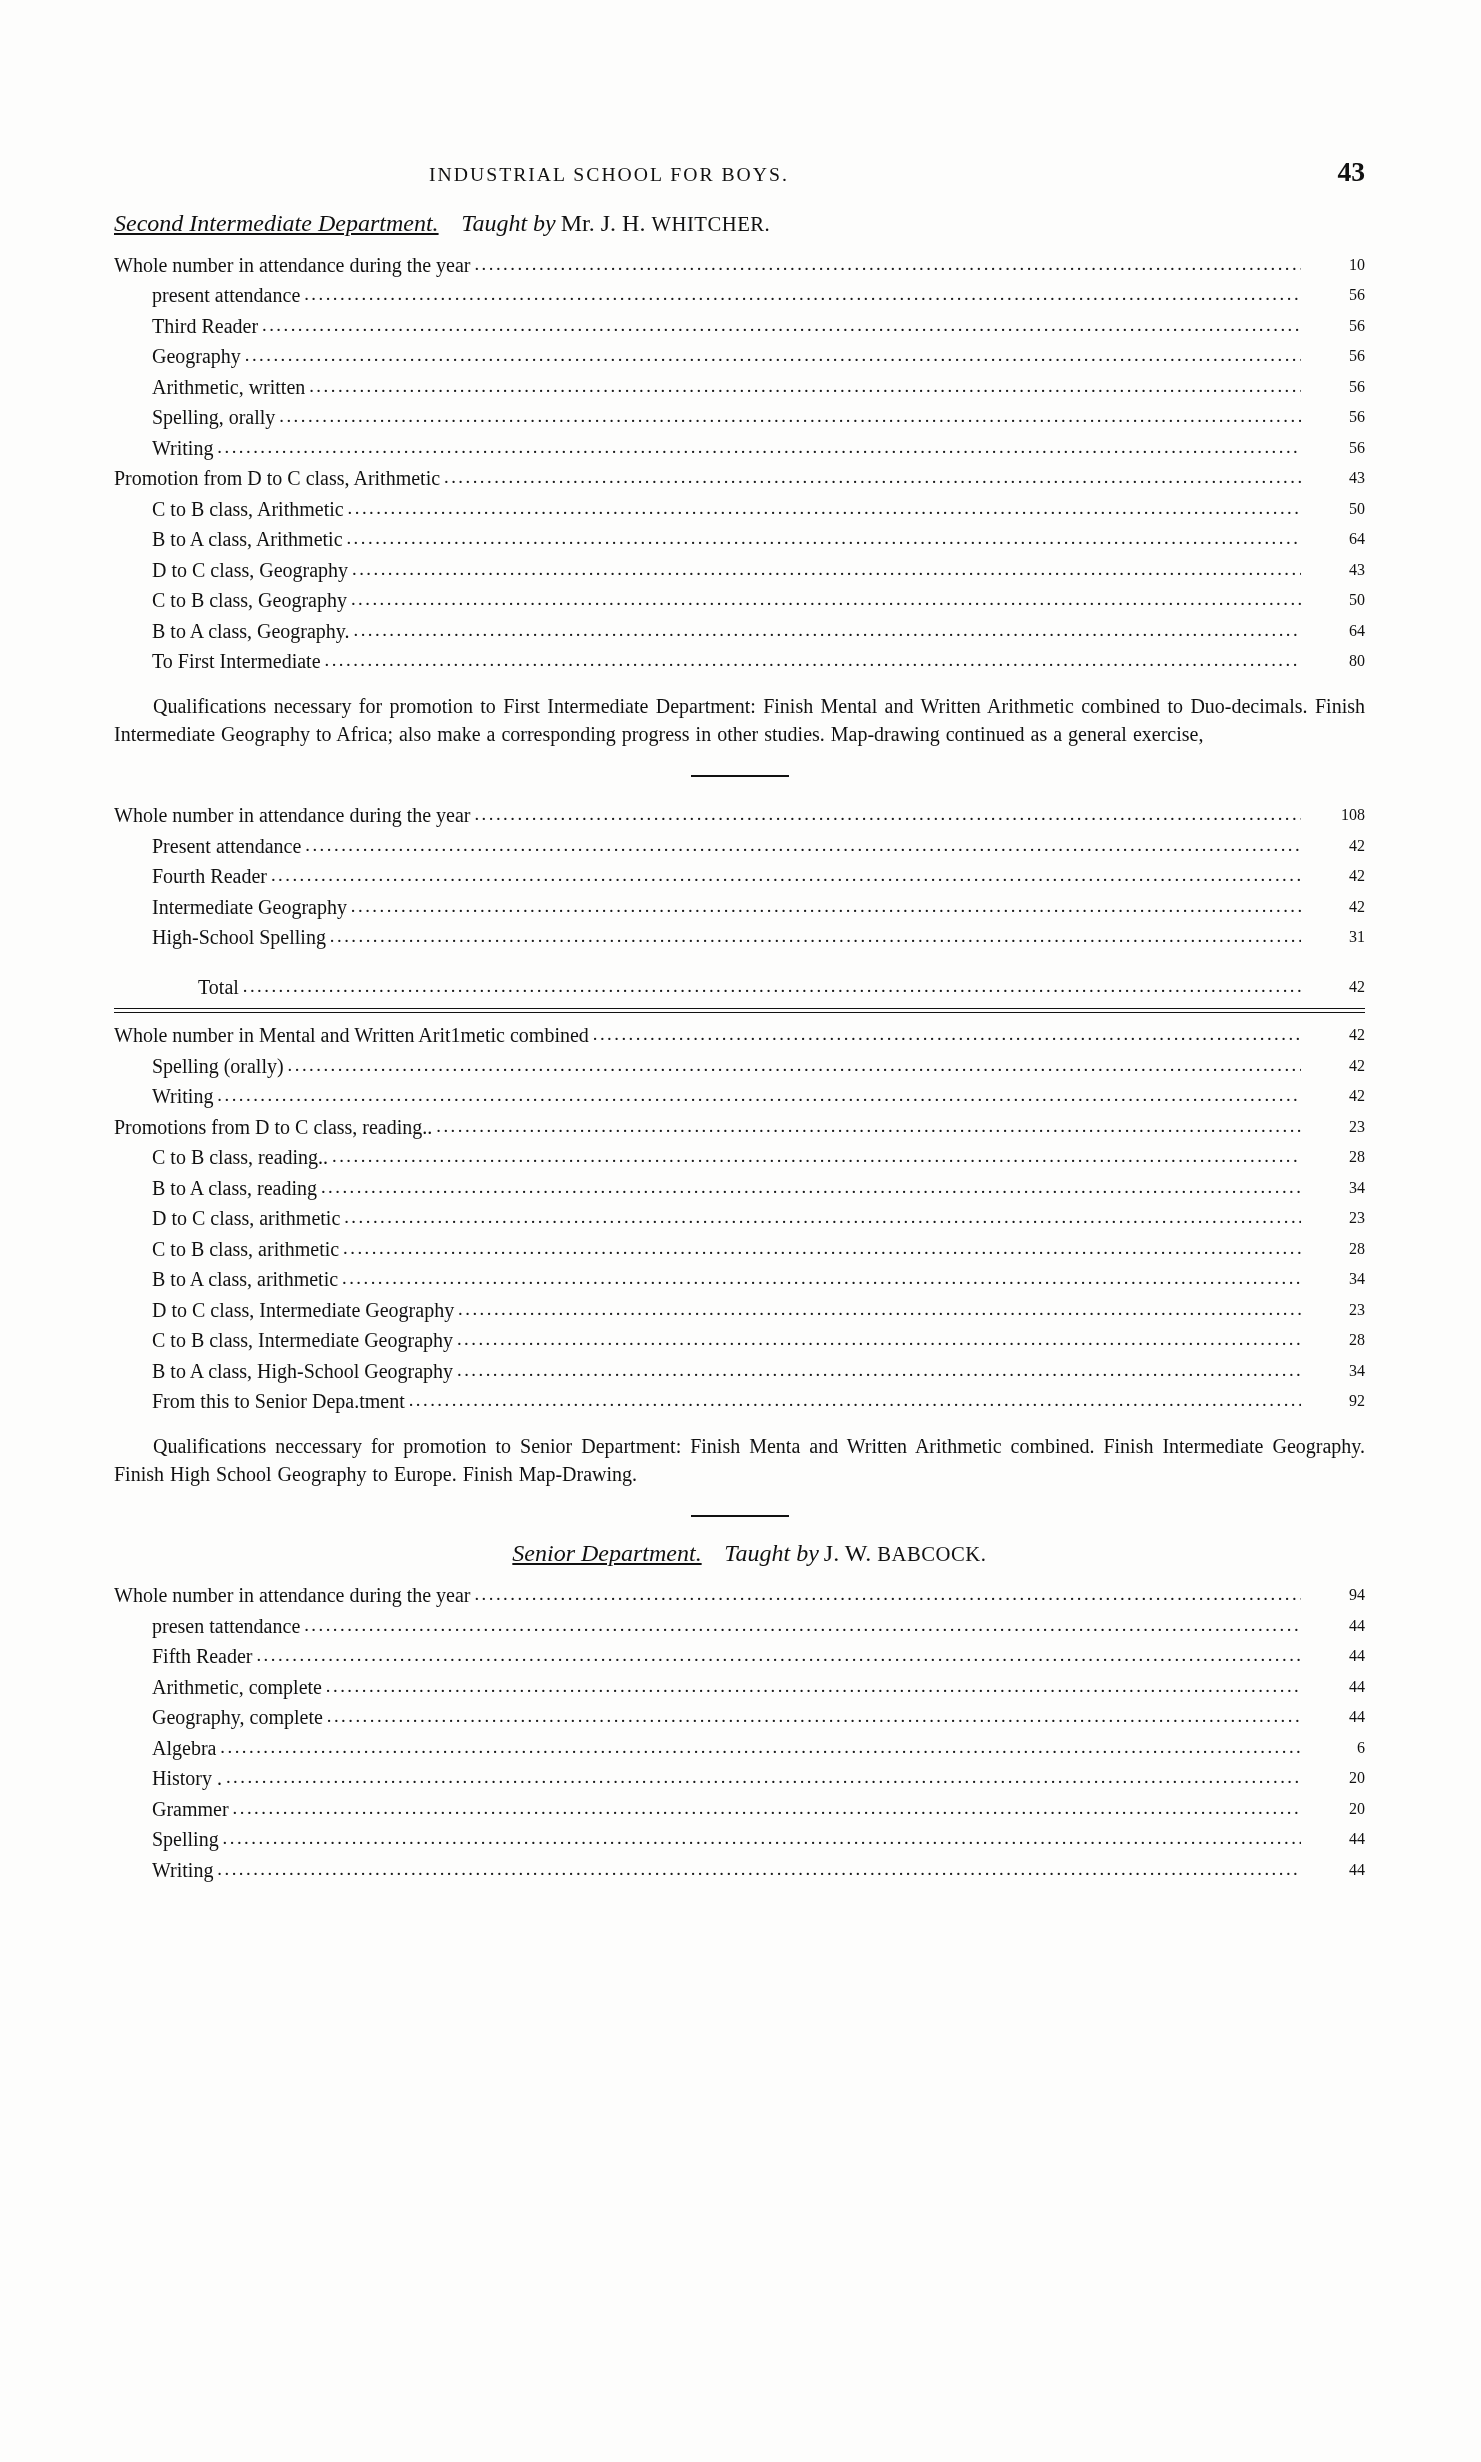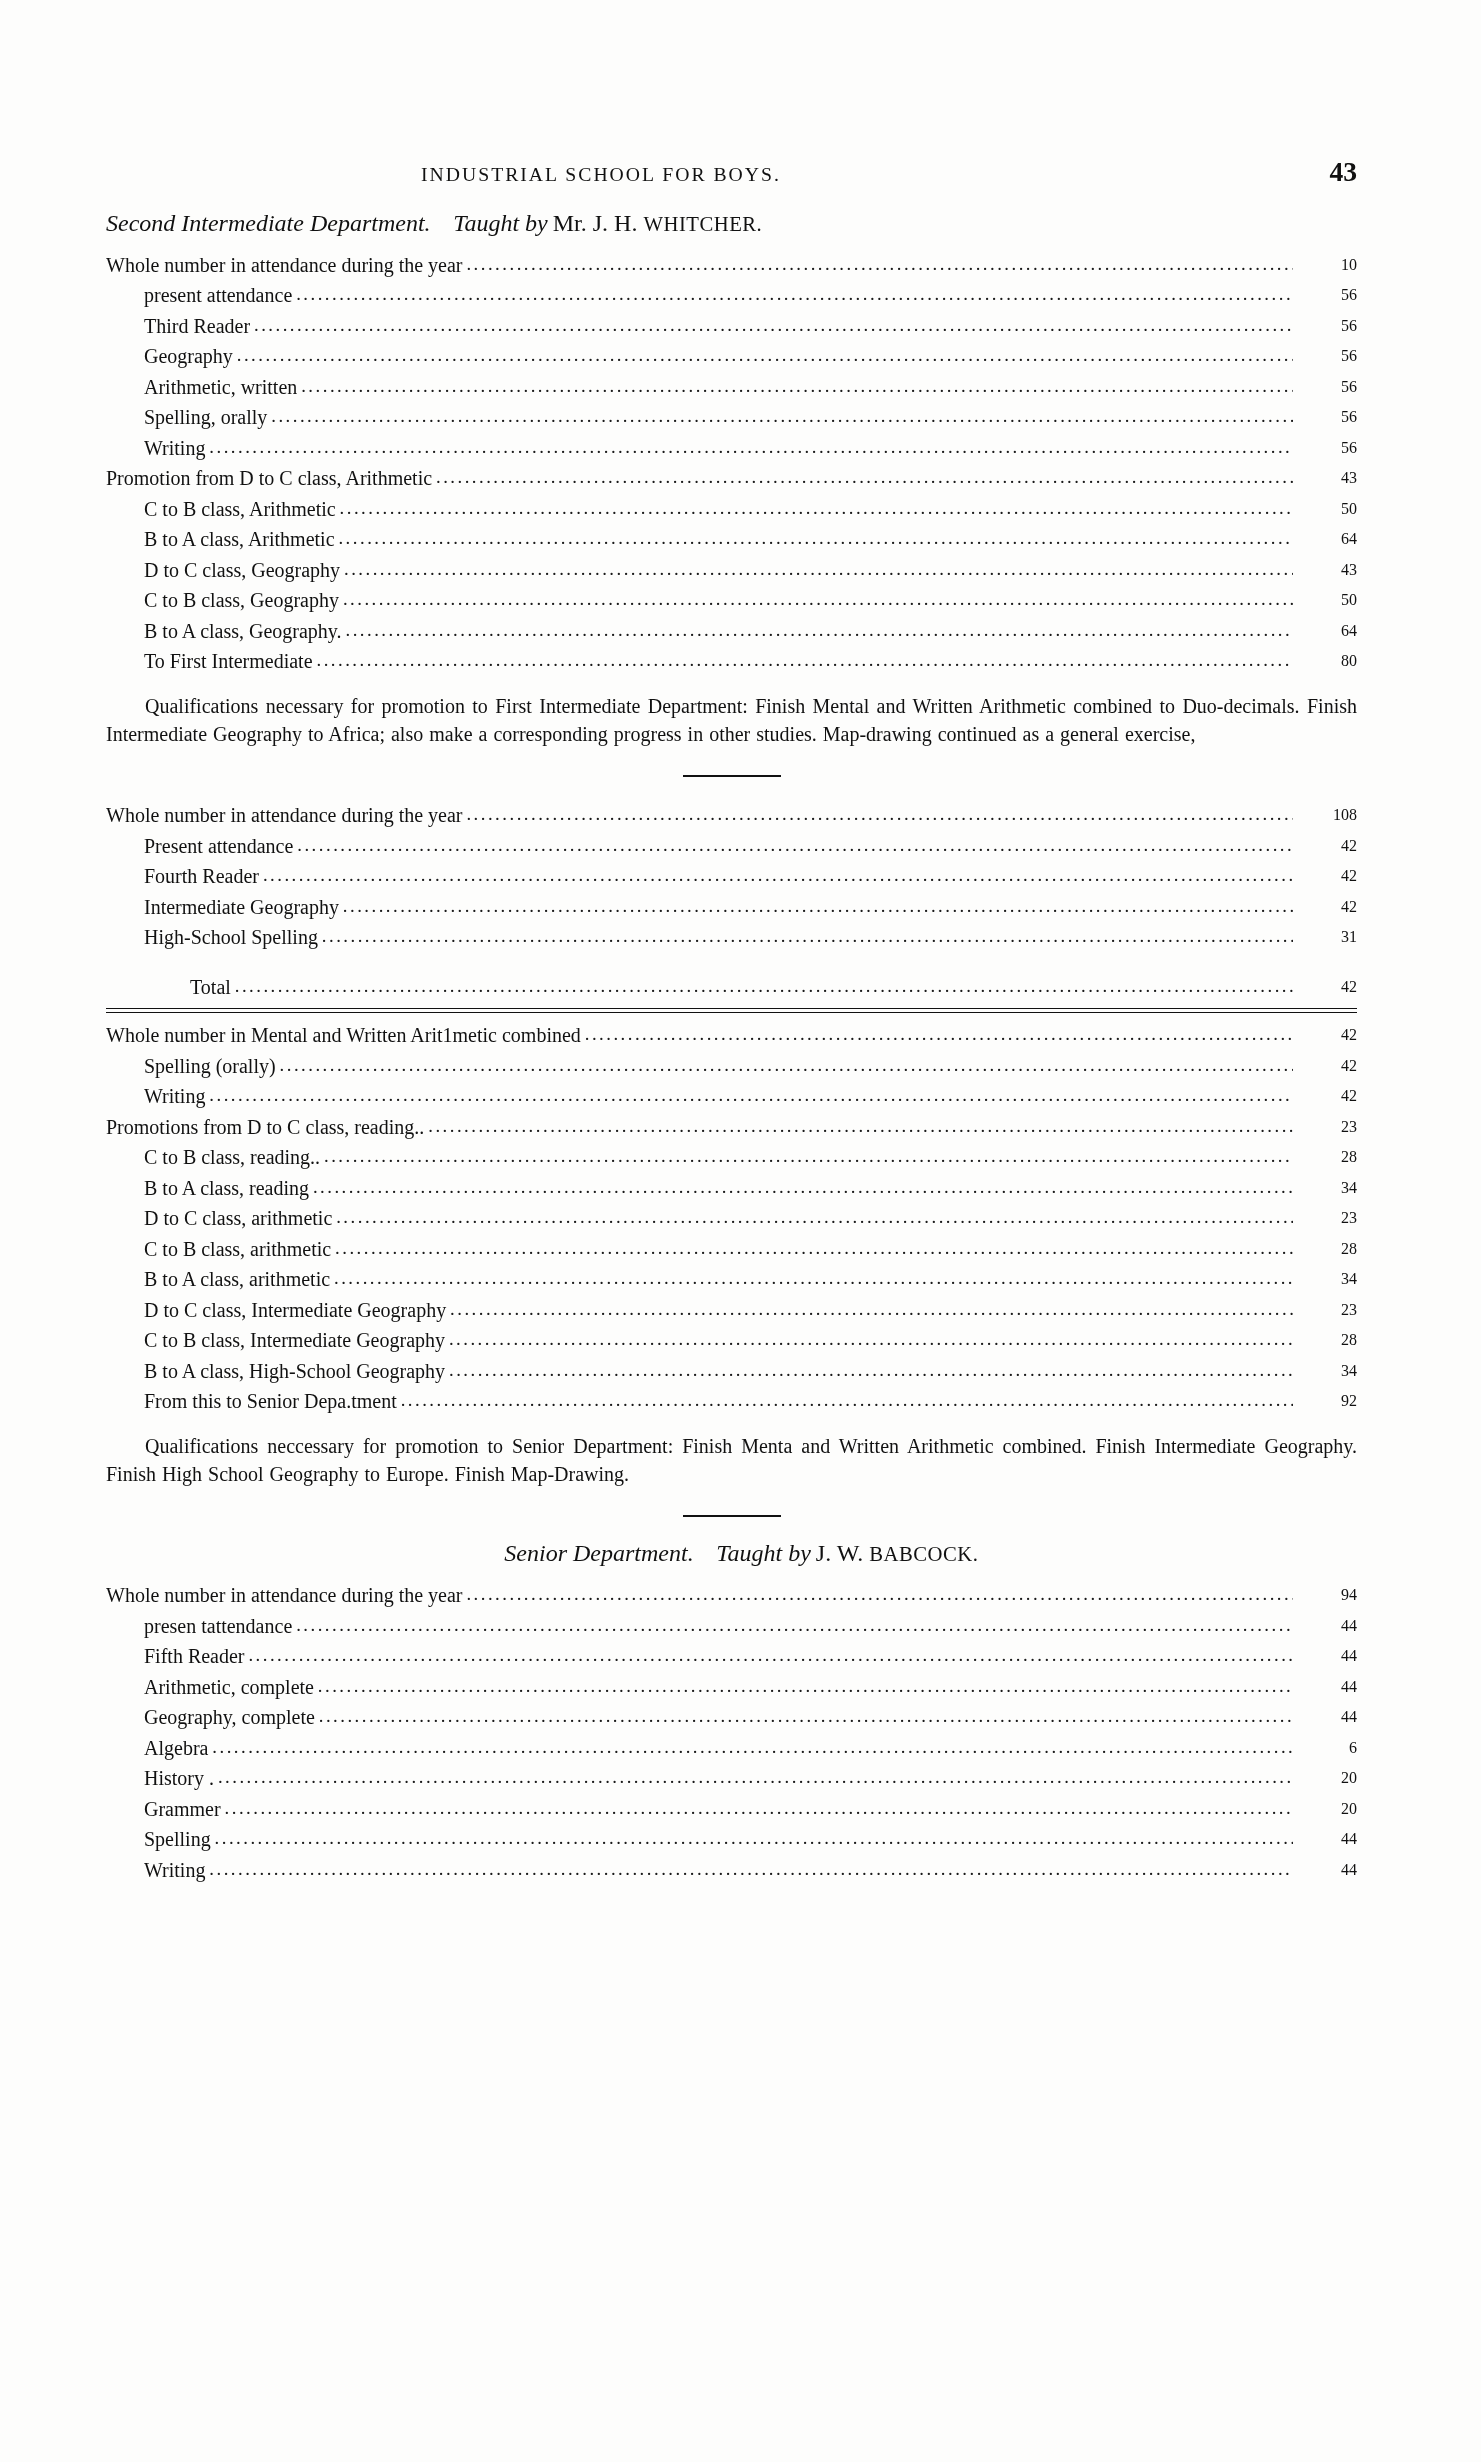--- a/index.html
+++ b/index.html
@@ -17,21 +17,21 @@
   }
   .page {
     position: absolute;
     top: 0; left: 0;
     width: 1481px;
     height: 2482px;
     background: #fdfdfc;
   }
   .content {
     position: absolute;
-    left: 106px;
+    left: 114px;
     top: 163px;
     width: 1251px;
   }
 
   
   .runhead {
     position: relative;
     height: 47px;
   }
   .runhead-title {
@@ -54,20 +54,21 @@
 
   
   .sec-head {
     text-align: left;
     font-size: 24px;
     white-space: nowrap;
     margin-bottom: 12.8px;
   }
   .sec-head .dept {
     font-style: italic;
+    text-decoration: underline;
   }
   .sec-head .taught {
     font-style: italic;
     margin-left: 22.7px;
   }
   .sec-head .teacher {
     margin-left: 5px;
   }
   .sec-head .teacher .sc {
     font-variant: small-caps;

